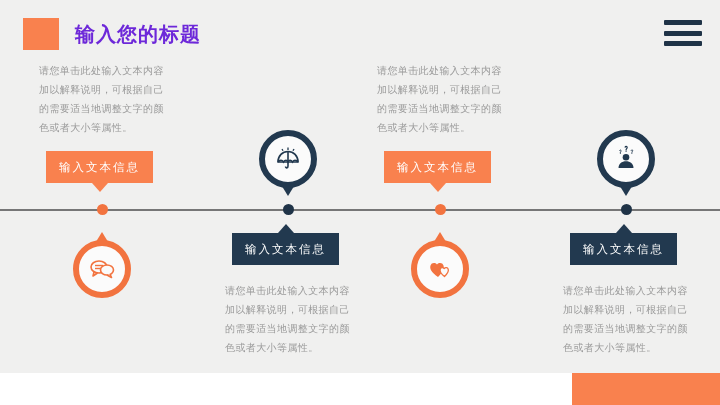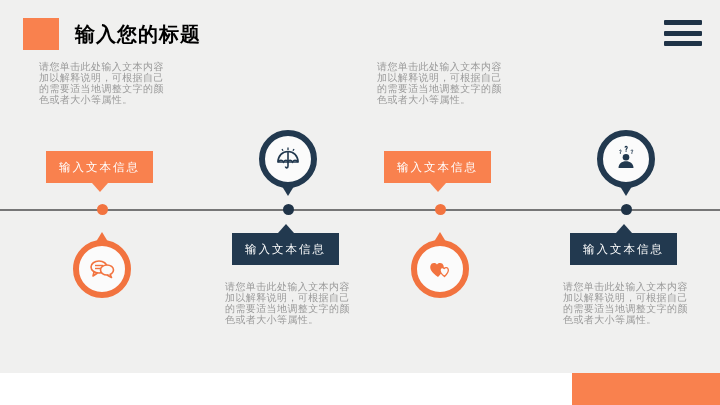--- a/index.html
+++ b/index.html
@@ -11,21 +11,21 @@
   }
   .slide{position:absolute;inset:0;background:#f0f0ef;}
 
   
   .hdr-square{
     position:absolute;left:23px;top:18px;width:36px;height:32px;
     background:#f9814e;
   }
   .hdr-title{
     position:absolute;left:75px;top:21px;
-    font-size:20px;font-weight:bold;color:#000000;letter-spacing:1px;
+    font-size:20px;font-weight:bold;color:#6d28d9;letter-spacing:1px;
     white-space:nowrap;
   }
   .menu-icon{
     position:absolute;right:18px;top:17px;width:38px;height:32px;
     display:flex;flex-direction:column;justify-content:space-between;
     padding:3px 0;box-sizing:border-box;
   }
   .menu-icon span{display:block;height:5px;background:#1f3347;border-radius:1px;}
 
   
@@ -35,21 +35,21 @@
   .tl-dot{
     position:absolute;width:11px;height:11px;border-radius:50%;
     top:204px;margin-left:-5.5px;
   }
   .tl-dot.orange{background:#f2733f;}
   .tl-dot.navy{background:#1f3347;}
 
   
   .para{
     position:absolute;width:128px;
-    font-size:10px;line-height:11px;color:#9a9a9a;
+    font-size:10px;line-height:19px;color:#9a9a9a;
     letter-spacing:.4px;
   }
 
   
   .pill{
     position:absolute;height:32px;width:107px;
     display:flex;align-items:center;justify-content:center;
     font-size:11.5px;letter-spacing:2px;color:#ffffff;
     box-sizing:border-box;
   }

